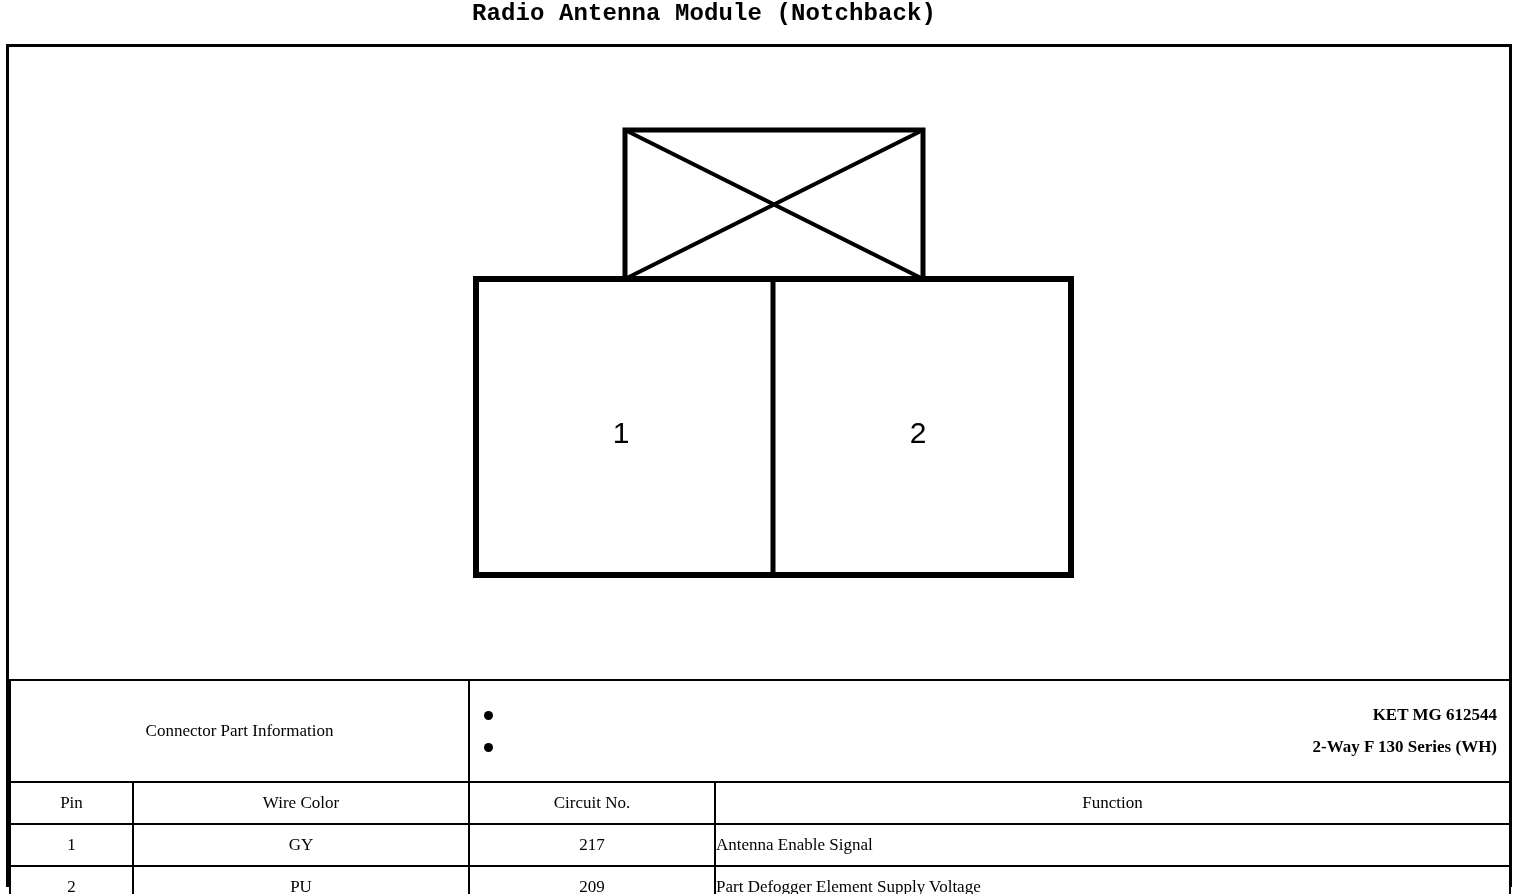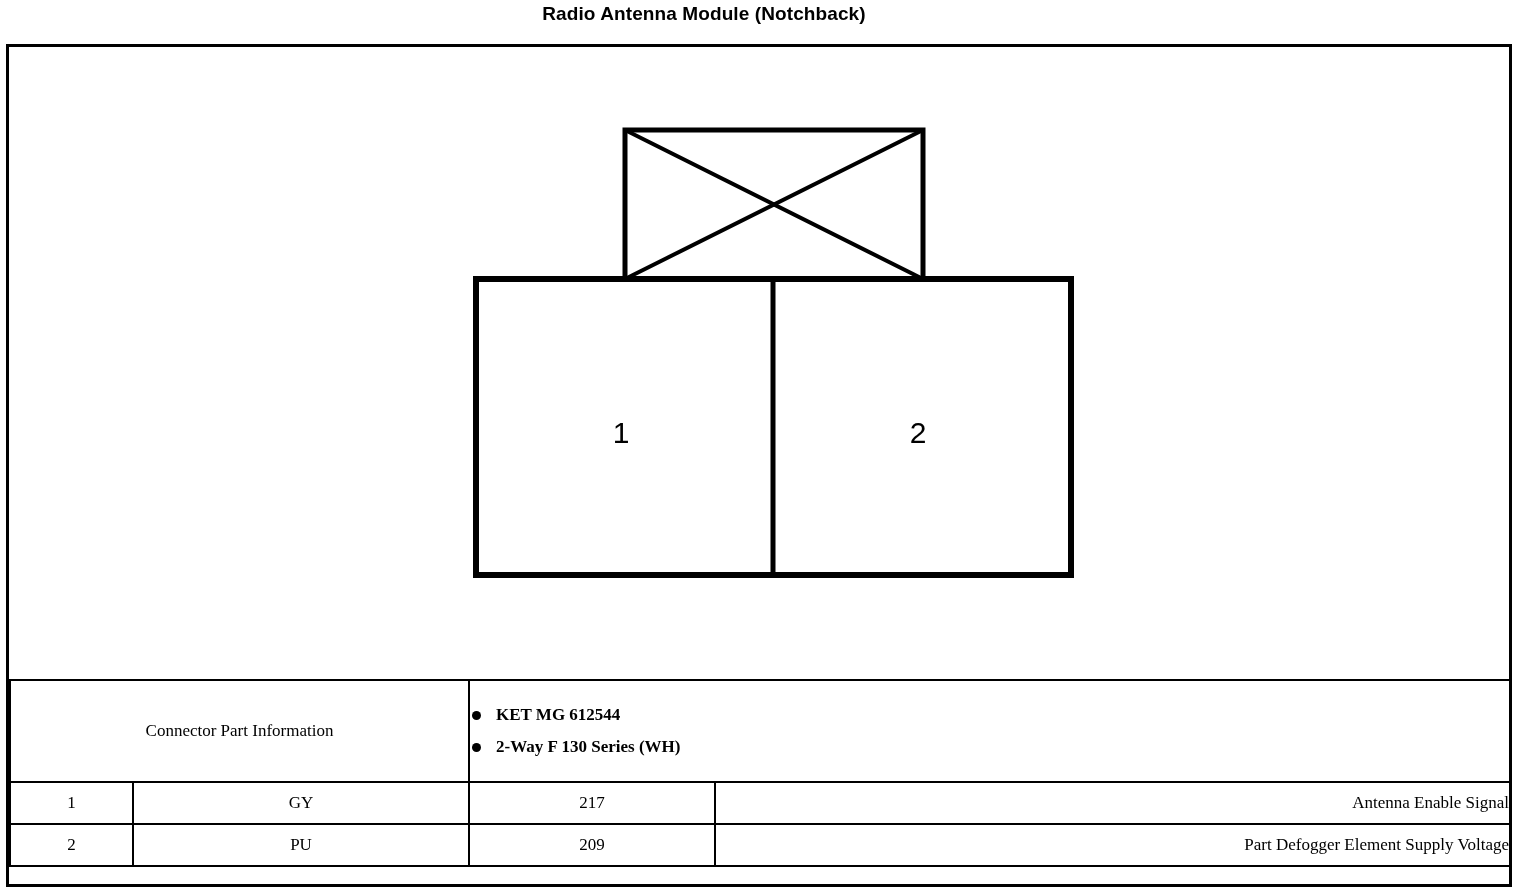--- a/index.html
+++ b/index.html
@@ -22,24 +22,25 @@
     height: 894px;
   }
 
   
   .page-title {
     position: absolute;
     left: 0;
     top: 2px;
     width: 1408px;
     text-align: center;
-    font-size: 19px;
+    font-size: 24px;
     font-weight: bold;
     letter-spacing: 0.1px;
     line-height: 24px;
+    font-family: Liberation Mono, monospace;
   }
 
   
   .figure-frame {
     position: absolute;
     left: 6px;
     top: 44px;
     width: 1506px;
     height: 843px;
     border: 3px solid #000;
@@ -82,22 +83,23 @@
     font-size: 17px;
     height: 100px;
     border-left: none;
   }
   .cpi-list-cell {
     height: 100px;
     padding: 0 0 0 22px;
   }
   .cpi-list {
     list-style: none;
-    margin: 0;
+    margin: 12px;
     padding: 0;
+    text-align: right;
   }
   .cpi-list li {
     position: relative;
     font-weight: bold;
     font-size: 17px;
     line-height: 20px;
     padding-left: 26px;
     margin: 12px 0;
   }
   .cpi-bullet {
@@ -117,21 +119,21 @@
     font-weight: bold;
     font-size: 17px;
     height: 40px;
   }
   .cell-pin, .cell-wire, .cell-circuit {
     text-align: center;
     height: 40px;
     font-size: 17px;
   }
   .cell-function {
-    text-align: right;
+    text-align: left;
     padding-left: 8px;
     height: 40px;
     font-size: 17px;
   }
   .edge-left { border-left: none; }
   .edge-right { border-right: none; }
   .edge-bottom { border-bottom: none; }
 </style>
 </head>
 <body>
@@ -172,20 +174,26 @@
                 <span>KET MG 612544</span>
               </li>
               <li>
                 <span class="cpi-bullet"></span>
                 <span>2-Way F 130 Series (WH)</span>
               </li>
             </ul>
           </td>
         </tr>
 
+        <tr>
+          <td class="col-head edge-left">Pin</td>
+          <td class="col-head">Wire Color</td>
+          <td class="col-head">Circuit No.</td>
+          <td class="col-head edge-right">Function</td>
+        </tr>
 
         <tr>
           <td class="cell-pin edge-left">1</td>
           <td class="cell-wire">GY</td>
           <td class="cell-circuit">217</td>
           <td class="cell-function edge-right">Antenna Enable Signal</td>
         </tr>
 
         <tr>
           <td class="cell-pin edge-left edge-bottom">2</td>

